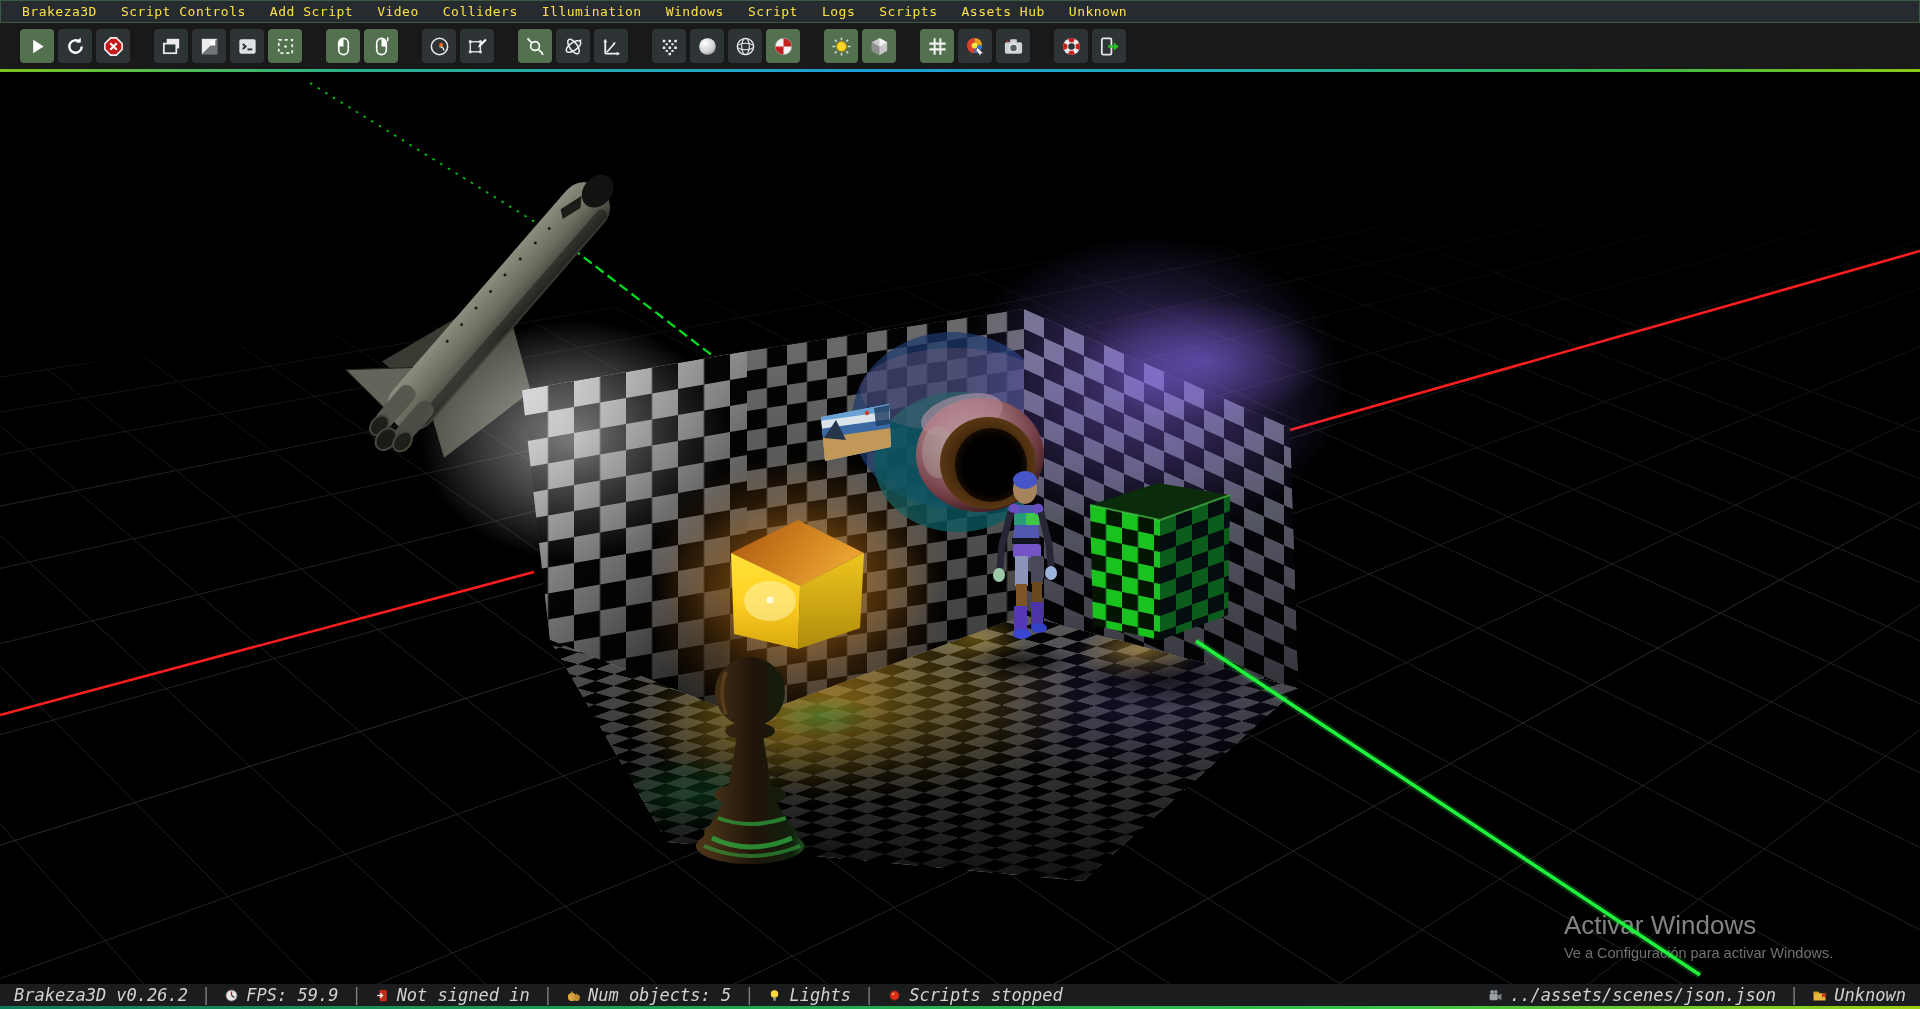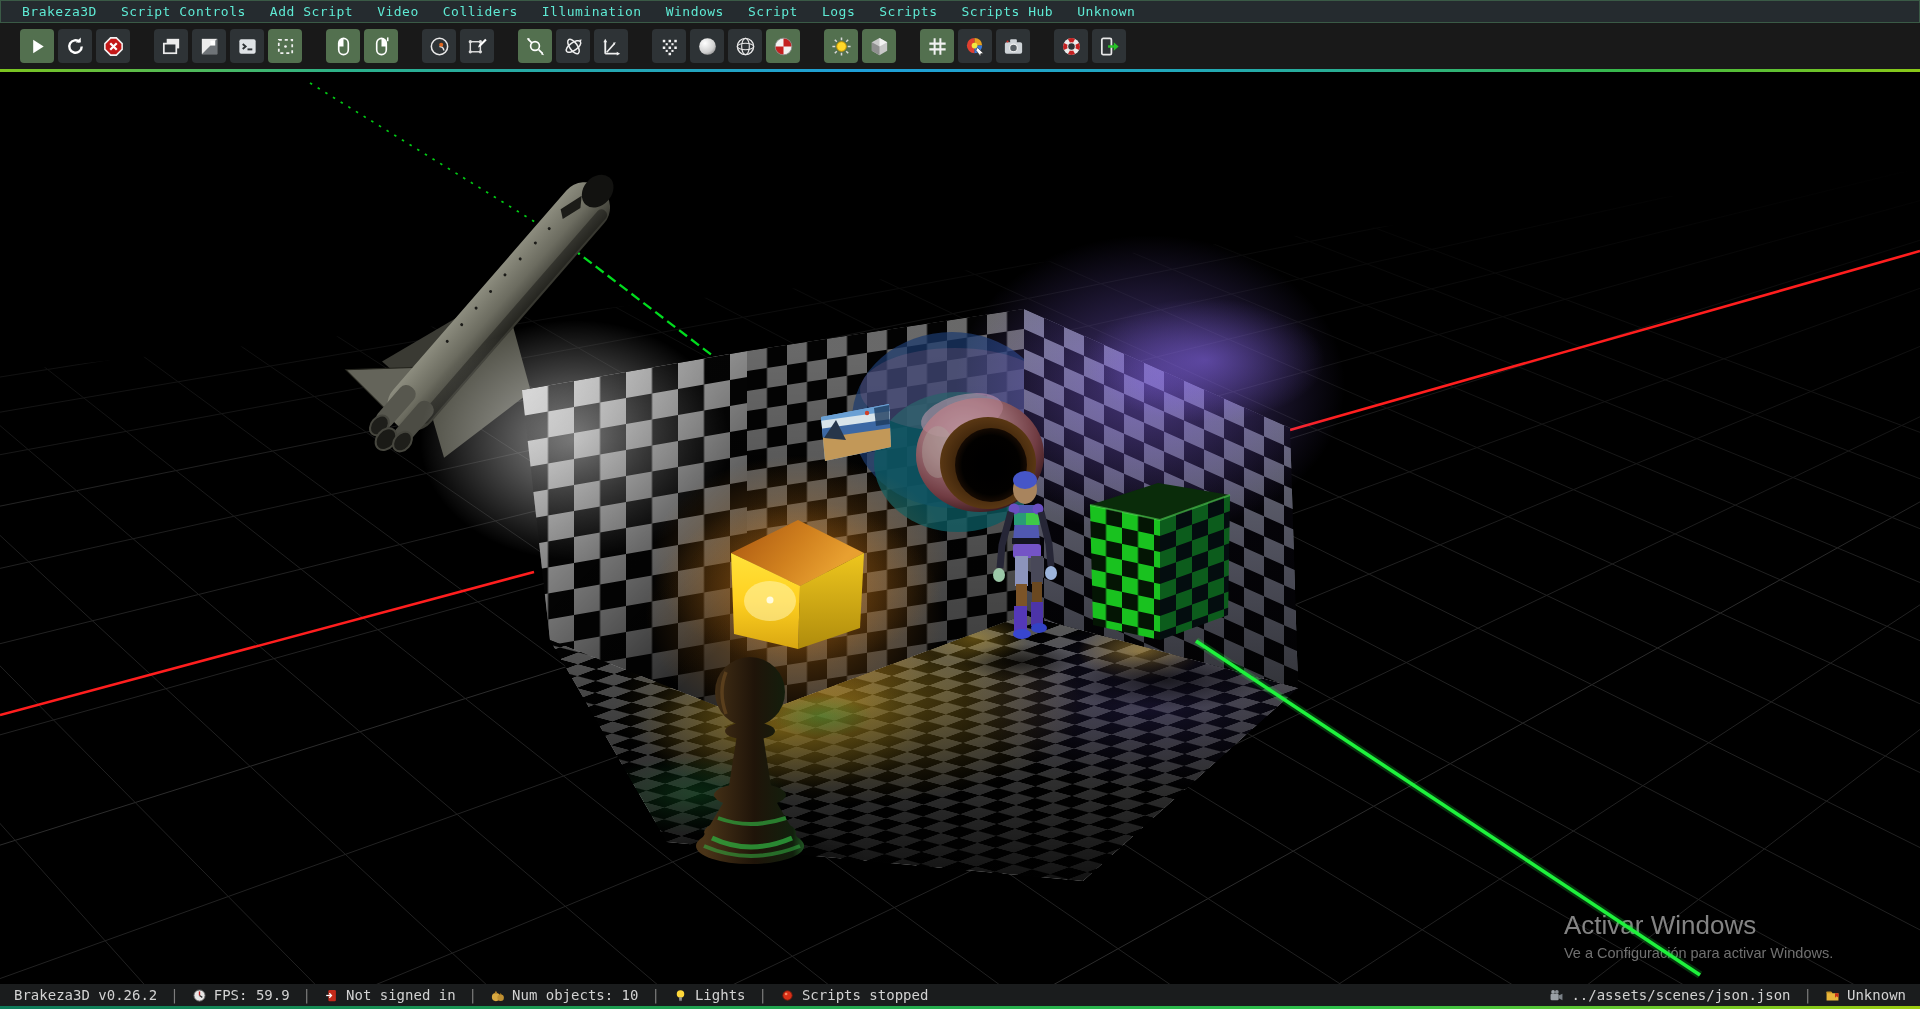--- a/index.html
+++ b/index.html
@@ -3,41 +3,41 @@
 <meta charset="utf-8">
 <style>
   html,body{margin:0;padding:0;width:1920px;height:1009px;overflow:hidden;background:#000;
     font-family:"DejaVu Sans Mono",monospace;}
   #stage{position:relative;width:1920px;height:1009px;background:#000;}
 
   
   .menu-bar{position:absolute;top:0;left:0;width:1920px;height:23px;background:#252b2f;
     border:1px solid #3a5a46;box-sizing:border-box;display:flex;align-items:center;
     padding-left:21px;gap:24px;z-index:6;}
-  .menu-item{font-size:13px;color:#5eead4;letter-spacing:.5px;white-space:nowrap;cursor:default;}
+  .menu-item{font-size:13px;color:#fde047;letter-spacing:.5px;white-space:nowrap;cursor:default;}
 
   
   .toolbar{position:absolute;top:23px;left:0;width:1920px;height:46px;background:#191919;
     display:flex;align-items:center;padding-left:20px;box-sizing:border-box;z-index:6;}
   .tb-btn{width:34px;height:34px;border-radius:4px;background:#2e3336;margin-right:4px;
     display:flex;align-items:center;justify-content:center;flex:0 0 auto;}
   .tb-btn.active{background:#53704f;}
   .tb-btn.gap{margin-left:20px;}
   .tb-btn svg{width:23px;height:23px;display:block;}
 
   .sep-line{position:absolute;top:69px;left:0;width:1920px;height:3px;z-index:6;
     background:linear-gradient(90deg,#7cc41e 0%,#2bb08a 18%,#1e9ed8 45%,#21a8b8 62%,#38b848 85%,#8ac818 100%);}
 
   
   #viewport{position:absolute;top:0;left:0;width:1920px;height:1009px;z-index:1;}
 
   
   .status-bar{position:absolute;top:984px;left:0;width:1920px;height:22px;background:#1a1c1d;
     z-index:6;display:flex;align-items:center;justify-content:space-between;
-    padding:0 14px;box-sizing:border-box;font-size:14px;color:#d2d2d2;}
+    padding:0 14px;box-sizing:border-box;font-size:17px;color:#d2d2d2;font-style:italic;}
   .sb-group{display:flex;align-items:center;}
   .sb-item{display:flex;align-items:center;gap:7px;white-space:nowrap;}
   .sb-item svg{width:15px;height:15px;display:block;}
   .sb-sep{color:#7d7d7d;margin:0 13px;}
   .bottom-line{position:absolute;top:1006px;left:0;width:1920px;height:3px;z-index:6;
     background:linear-gradient(90deg,#0e7a5a 0%,#1fa050 35%,#2fc24a 70%,#9ccc10 100%);}
 </style>
 </head>
 <body>
 
@@ -395,21 +395,21 @@
       <div class="menu-item">Brakeza3D</div>
       <div class="menu-item">Script Controls</div>
       <div class="menu-item">Add Script</div>
       <div class="menu-item">Video</div>
       <div class="menu-item">Colliders</div>
       <div class="menu-item">Illumination</div>
       <div class="menu-item">Windows</div>
       <div class="menu-item">Script</div>
       <div class="menu-item">Logs</div>
       <div class="menu-item">Scripts</div>
-      <div class="menu-item">Scripts Hub</div>
+      <div class="menu-item">Assets Hub</div>
       <div class="menu-item">Unknown</div>
     </div>
   <div class="toolbar">
       <div class="tb-btn active">
         <svg viewBox="0 0 24 24">
           <path d="M7.5 5l11 7-11 7z" fill="#fff"></path>
         </svg>
       </div>
       <div class="tb-btn">
         <svg viewBox="0 0 24 24">
@@ -632,21 +632,21 @@
           <span>Not signed in</span>
         </span>
         <span class="sb-sep">|</span>
         <span class="sb-item">
           <svg viewBox="0 0 24 24">
             <circle cx="9.5" cy="14.5" r="6.5" fill="#d8a840"></circle>
             <path d="M6.8 9L9.5 4.5 12.2 9z" fill="#b8862a"></path>
             <circle cx="17" cy="15.5" r="5.2" fill="#c09032"></circle>
             <path d="M15 11.2l2-3.2 2 3.2z" fill="#a4761e"></path>
           </svg>
-          <span>Num objects: 10</span>
+          <span>Num objects: 5</span>
         </span>
         <span class="sb-sep">|</span>
         <span class="sb-item">
           <svg viewBox="0 0 24 24">
             <circle cx="12" cy="9.5" r="6" fill="#ffd83a"></circle>
             <rect x="9.8" y="15" width="4.4" height="4" fill="#9a9a9a"></rect>
             <rect x="9.8" y="19.3" width="4.4" height="1.6" fill="#6f6f6f"></rect>
           </svg>
           <span>Lights</span>
         </span>

